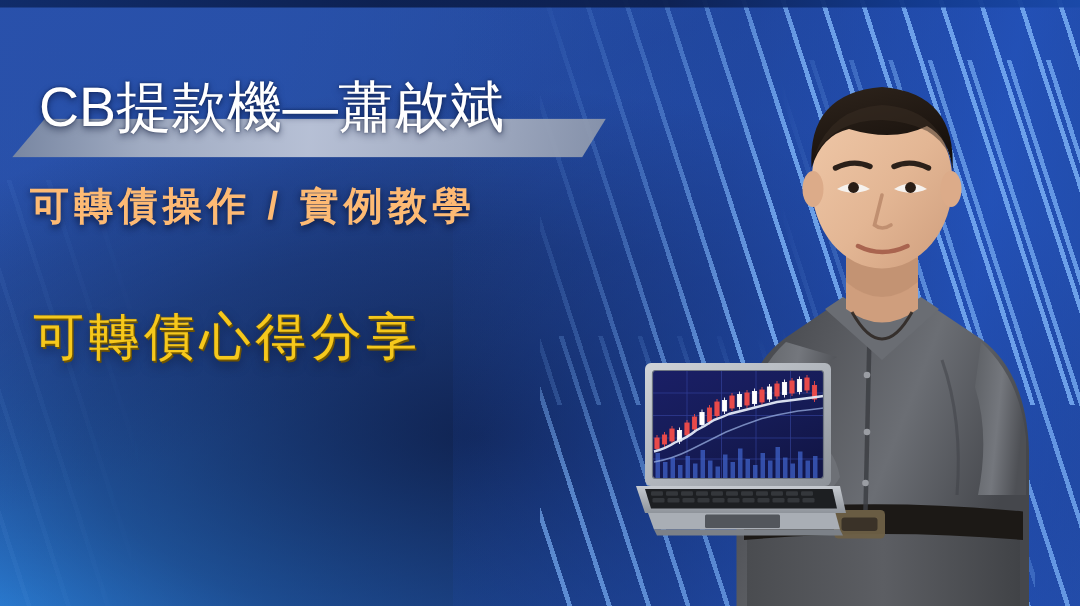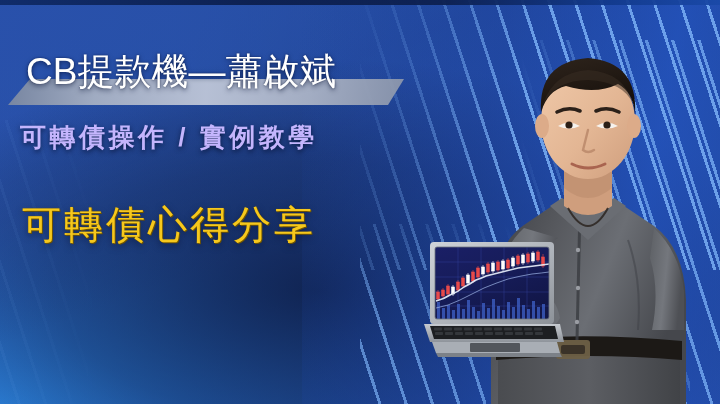--- a/index.html
+++ b/index.html
@@ -106,30 +106,30 @@
     letter-spacing: 0px;
     white-space: nowrap;
     text-shadow: 0 2px 5px rgba(5,15,45,.55), 0 0 2px rgba(8,20,55,.6);
     font-weight: 400;
   }
   .sub-title {
     position: absolute;
     left: 20px; top: 121px;
     font-size: 26px;
     line-height: 32px;
-    color: #c4b5fd;
+    color: #fdba74;
     letter-spacing: 3.5px;
     white-space: nowrap;
     font-weight: 700;
     text-shadow: 0 2px 5px rgba(4,12,38,.7);
   }
   .headline {
     position: absolute;
     left: 22px; top: 200px;
-    font-size: 39px;
+    font-size: 34px;
     line-height: 50px;
     color: #f6c81c;
     letter-spacing: 3px;
     font-weight: 400;
     white-space: nowrap;
     text-shadow: 0 0 1px #8a6a04, 1px 1px 0 #6d5303, 0 3px 7px rgba(3,10,32,.55);
   }
   .headline .date {
     display: block;
     letter-spacing: 1.5px;

